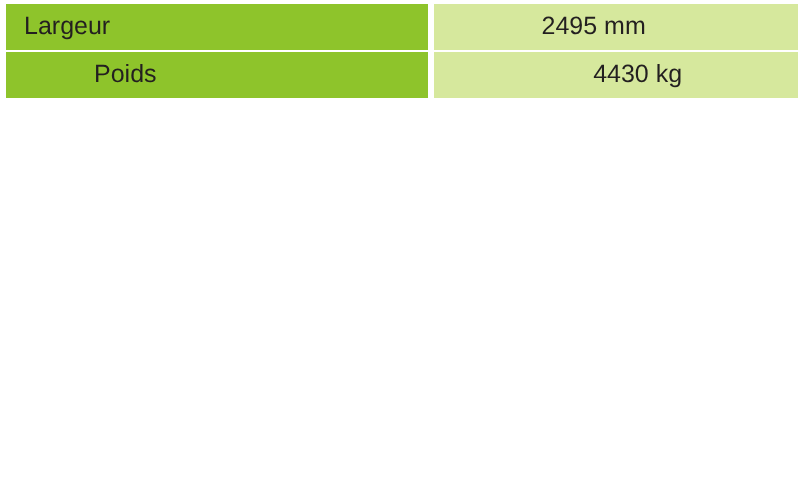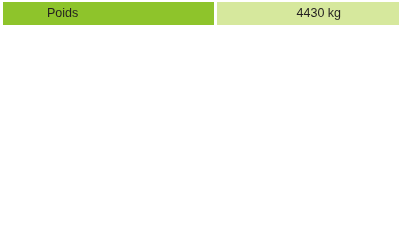--- a/index.html
+++ b/index.html
@@ -71,18 +71,22 @@
     padding-left: 44px;
   }
 </style>
 </head>
 <body>
 
 <div class="spec-table-wrap">
   <table class="spec-table">
     <tbody>
       <tr class="row-even">
+        <td class="label-cell">Largeur</td>
+        <td class="value-cell">2495 mm</td>
+      </tr>
+      <tr class="row-even">
         <td class="label-cell">Poids</td>
         <td class="value-cell">4430 kg</td>
       </tr>
     </tbody>
   </table>
 </div>
 
 </body></html>

